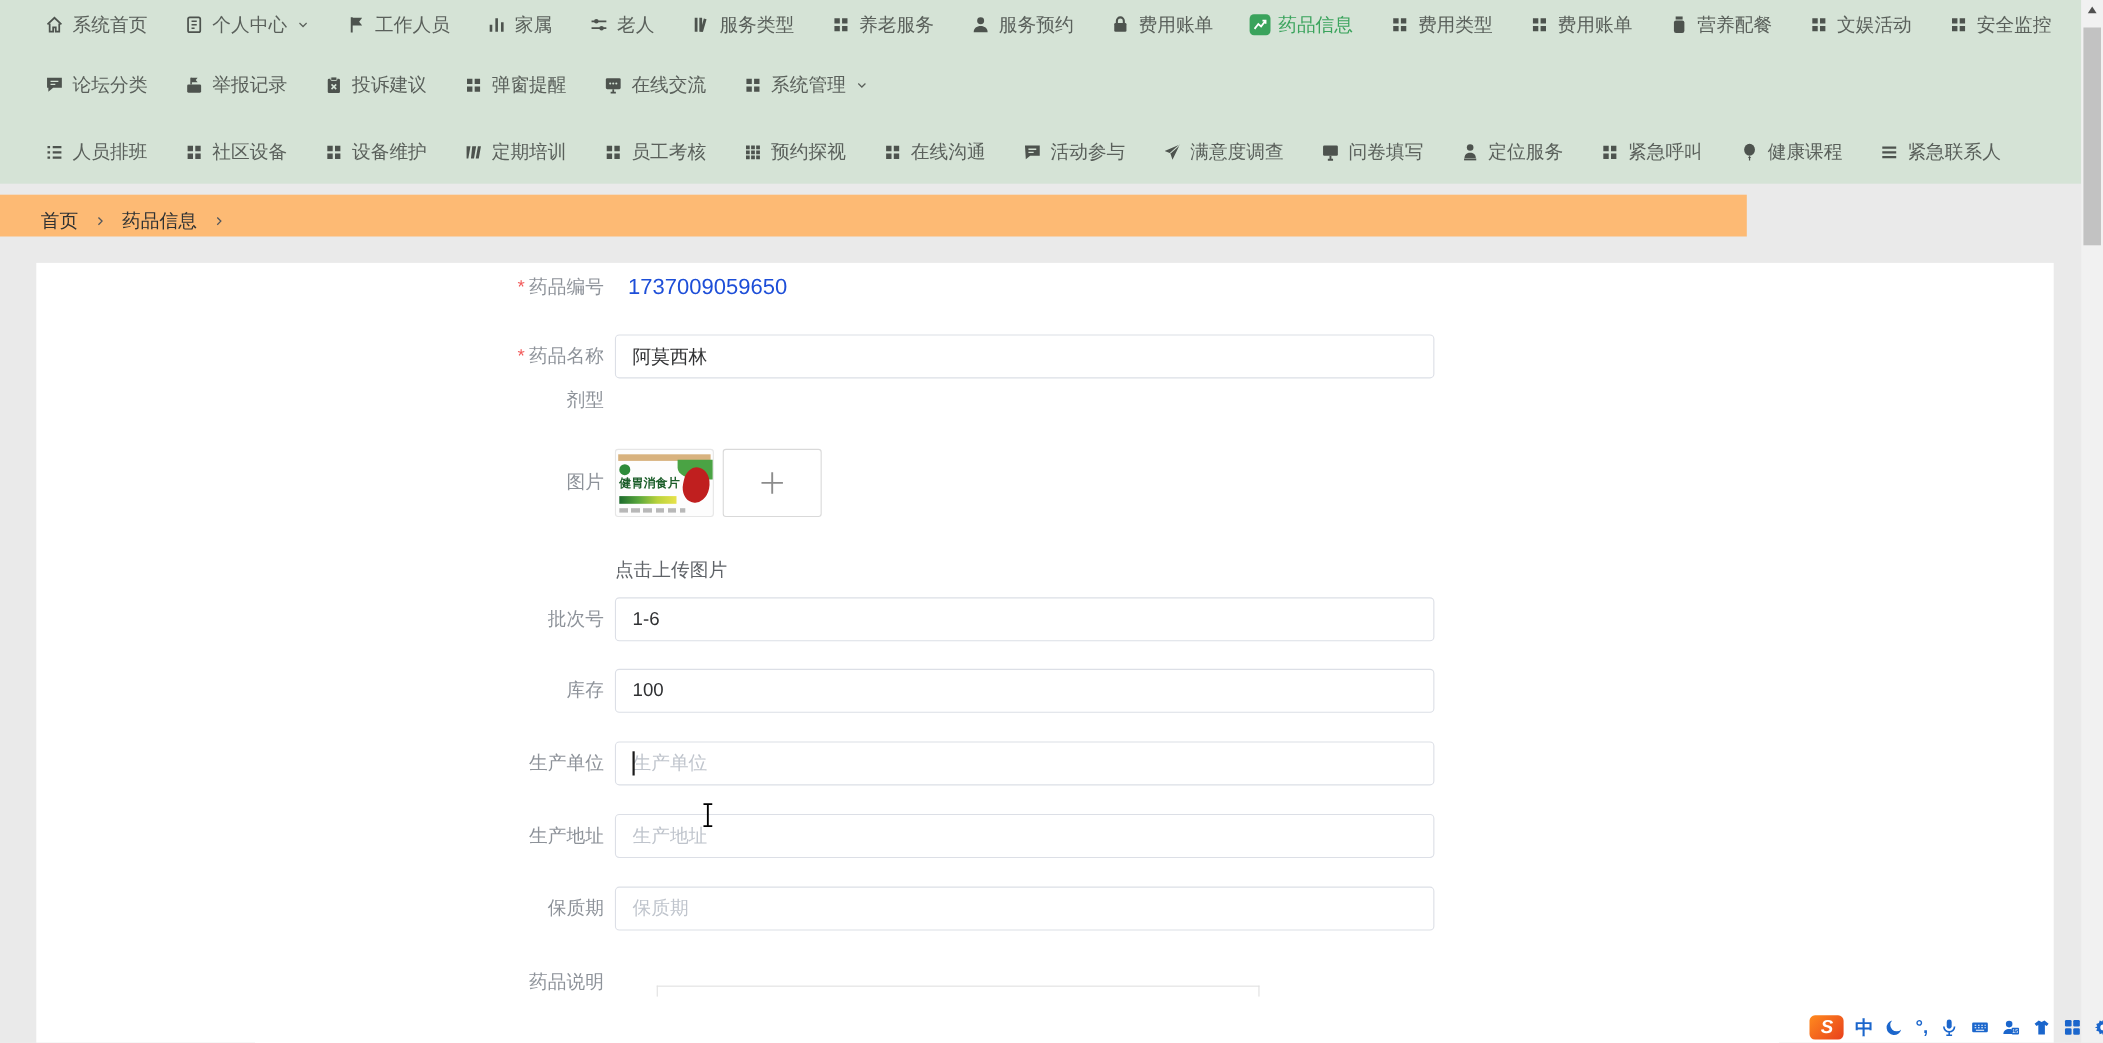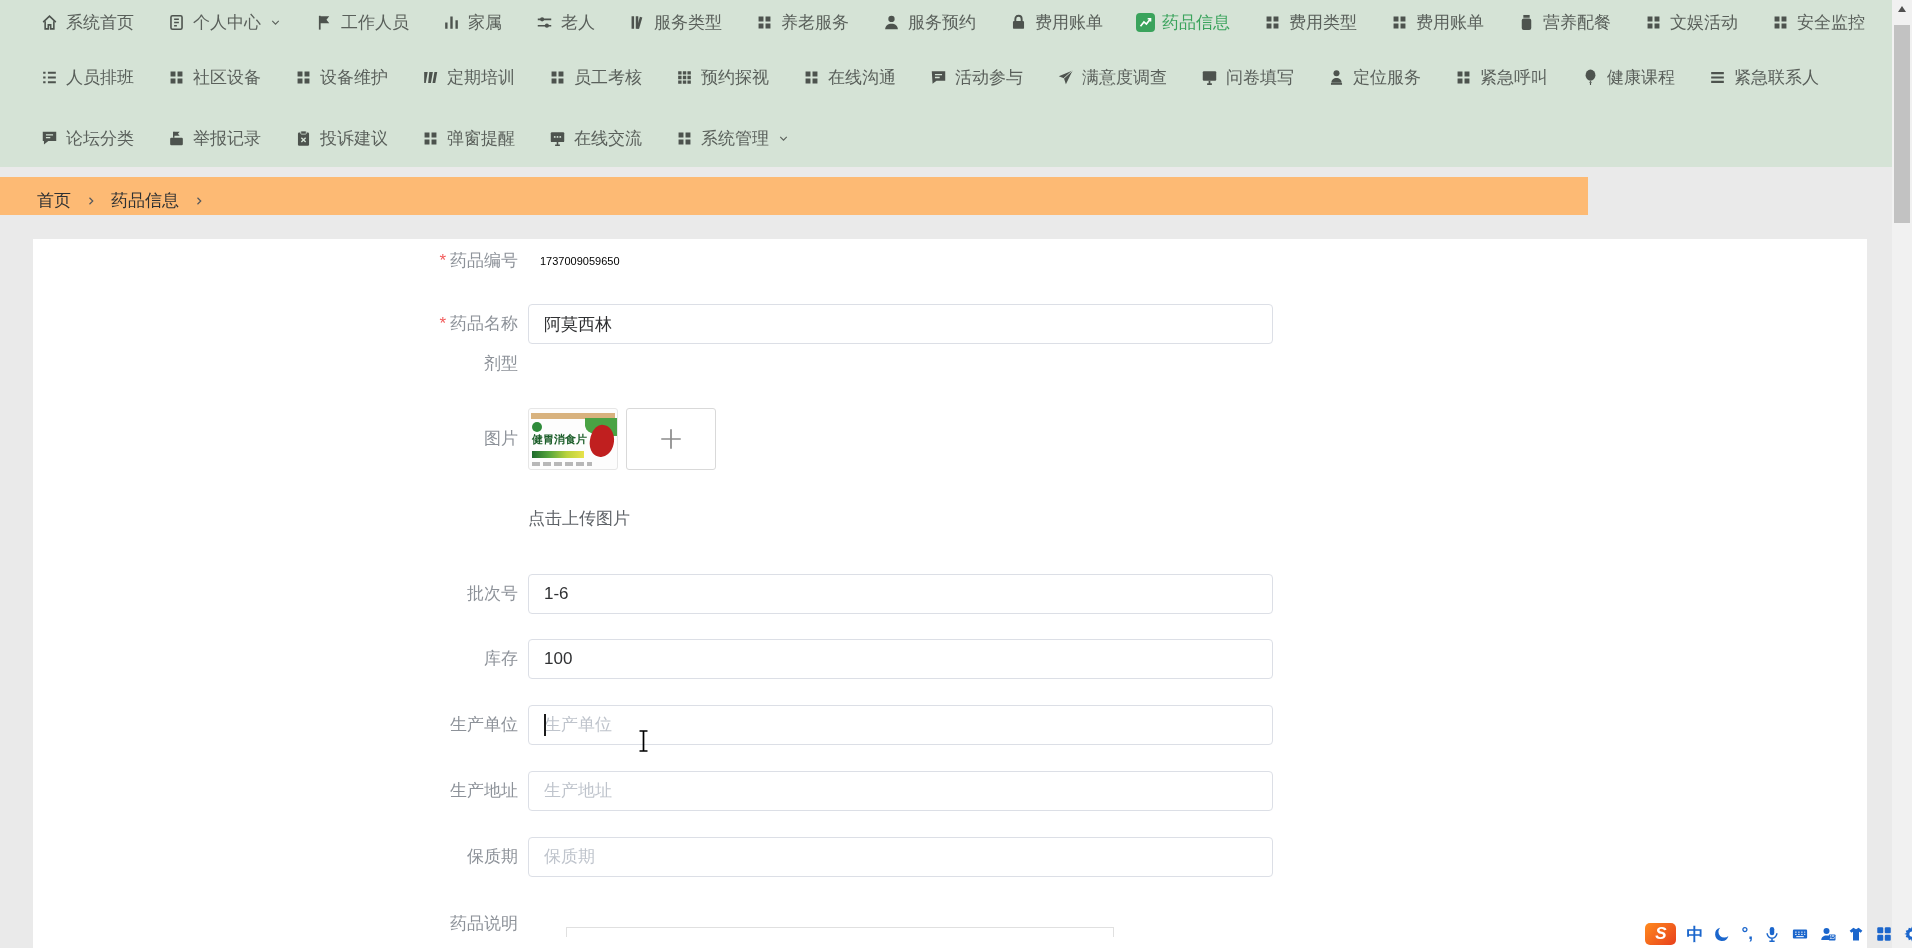--- a/index.html
+++ b/index.html
@@ -51,55 +51,55 @@
 
   
   .page {
     position: absolute; top: 215px; left: 0;
     width: 1892px; height: 733px; background: #eaeaea;
   }
   .card {
     position: absolute; top: 24px; left: 33px;
     width: 1834px; height: 709px; background: #ffffff;
   }
-  .form { padding-top: 11px; }
+  .form { padding-top: 11px; padding-left: 31px; }
   .frow { display: flex; align-items: flex-start; }
   .flabel {
     width: 485px; flex-shrink: 0; text-align: right;
     font-size: 17px; color: #8d9299; line-height: 40px;
   }
   .req { color: #f25a5a; margin-right: 4px; }
   .fctrl { margin-left: 10px; position: relative; }
 
   .f-input {
     width: 745px; height: 40px;
     border: 1px solid #dcdfe6; border-radius: 4px;
     padding: 0 15px; font-size: 17px; color: #303133;
     font-family: inherit; background: #fff; outline: none;
   }
   .f-input::placeholder { color: #bfc4cc; }
 
   .row-id .flabel, .row-id .id-value { line-height: 22px; }
-  .id-value { font-size: 11px; color: #000000; padding-left: 12px; }
+  .id-value { font-size: 20px; color: #1d4ed8; padding-left: 12px; }
 
   .f-select {
     width: 745px; height: 40px;
     border: 1px solid #dcdfe6; border-radius: 4px;
     padding: 0 12px 0 15px; font-size: 17px; color: #303133;
     background: #fff; display: flex; align-items: center;
     justify-content: space-between; cursor: pointer;
   }
   .select-caret { width: 16px; height: 16px; color: #b9bec6; }
   .select-caret svg { width: 100%; height: 100%; display: block; }
 
   .row-name    { margin-top: 32px; }
   .row-dosage  { }
   .row-image   { margin-top: 24px; }
   .row-tip     { margin-top: 38px; }
-  .row-batch   { margin-top: 44px; }
+  .row-batch   { margin-top: 13px; }
   .row-stock   { margin-top: 25px; }
   .row-manu    { margin-top: 26px; }
   .row-addr    { margin-top: 26px; }
   .row-shelf   { margin-top: 26px; }
   .row-desc    { margin-top: 36px; }
   .row-desc .flabel { line-height: 22px; }
 
   
   .img-wrap { display: flex; gap: 8px; align-items: flex-start; }
   .thumb {
@@ -306,141 +306,20 @@
       </div>
       <div class="nav-item">
         <span class="nav-icon">
           <svg viewBox="0 0 24 24">
             <path d="M4.5 4.5h6.2v6.2H4.5zM13.3 4.5h6.2v6.2h-6.2zM4.5 13.3h6.2v6.2H4.5zM13.3 13.3h6.2v6.2h-6.2z" fill="currentColor"></path>
           </svg>
         </span>
         <span>安全监控</span>
       </div>
     </div>
-  <div class="nav-row" id="nav-row-1">
-      <div class="nav-item">
-        <span class="nav-icon">
-          <svg viewBox="0 0 24 24">
-            <path d="M4 6h3M4 12h3M4 18h3M10 6h10M10 12h10M10 18h10" stroke="currentColor" stroke-width="2.6" fill="none"></path>
-          </svg>
-        </span>
-        <span>人员排班</span>
-      </div>
-      <div class="nav-item">
-        <span class="nav-icon">
-          <svg viewBox="0 0 24 24">
-            <path d="M4.5 4.5h6.2v6.2H4.5zM13.3 4.5h6.2v6.2h-6.2zM4.5 13.3h6.2v6.2H4.5zM13.3 13.3h6.2v6.2h-6.2z" fill="currentColor"></path>
-          </svg>
-        </span>
-        <span>社区设备</span>
-      </div>
-      <div class="nav-item">
-        <span class="nav-icon">
-          <svg viewBox="0 0 24 24">
-            <path d="M4.5 4.5h6.2v6.2H4.5zM13.3 4.5h6.2v6.2h-6.2zM4.5 13.3h6.2v6.2H4.5zM13.3 13.3h6.2v6.2h-6.2z" fill="currentColor"></path>
-          </svg>
-        </span>
-        <span>设备维护</span>
-      </div>
-      <div class="nav-item">
-        <span class="nav-icon">
-          <svg viewBox="0 0 24 24">
-            <path d="M4 5h4.5L6 19H4zM10.5 5H15l-2.5 14H9zM17 5h3.5L18 19h-3.5z" fill="currentColor"></path>
-          </svg>
-        </span>
-        <span>定期培训</span>
-      </div>
-      <div class="nav-item">
-        <span class="nav-icon">
-          <svg viewBox="0 0 24 24">
-            <path d="M4.5 4.5h6.2v6.2H4.5zM13.3 4.5h6.2v6.2h-6.2zM4.5 13.3h6.2v6.2H4.5zM13.3 13.3h6.2v6.2h-6.2z" fill="currentColor"></path>
-          </svg>
-        </span>
-        <span>员工考核</span>
-      </div>
-      <div class="nav-item">
-        <span class="nav-icon">
-          <svg viewBox="0 0 24 24">
-            <path d="M4 4h4.3v4.3H4zM9.9 4h4.3v4.3H9.9zM15.7 4H20v4.3h-4.3zM4 9.9h4.3v4.3H4zM9.9 9.9h4.3v4.3H9.9zM15.7 9.9H20v4.3h-4.3zM4 15.7h4.3V20H4zM9.9 15.7h4.3V20H9.9zM15.7 15.7H20V20h-4.3z" fill="currentColor"></path>
-          </svg>
-        </span>
-        <span>预约探视</span>
-      </div>
-      <div class="nav-item">
-        <span class="nav-icon">
-          <svg viewBox="0 0 24 24">
-            <path d="M4.5 4.5h6.2v6.2H4.5zM13.3 4.5h6.2v6.2h-6.2zM4.5 13.3h6.2v6.2H4.5zM13.3 13.3h6.2v6.2h-6.2z" fill="currentColor"></path>
-          </svg>
-        </span>
-        <span>在线沟通</span>
-      </div>
-      <div class="nav-item">
-        <span class="nav-icon">
-          <svg viewBox="0 0 24 24">
-            <path d="M3.5 4h17v12h-11L4.5 20z" fill="currentColor"></path>
-            <path d="M7.5 8.5h9M7.5 12h6" stroke="#d5e3d6" stroke-width="1.6" fill="none"></path>
-          </svg>
-        </span>
-        <span>活动参与</span>
-      </div>
-      <div class="nav-item">
-        <span class="nav-icon">
-          <svg viewBox="0 0 24 24">
-            <path d="M21 3 3.5 10.5l6.5 2.5 2.5 7.5z" fill="currentColor"></path>
-            <path d="M21 3 10 13" stroke="#d5e3d6" stroke-width="1.2" fill="none"></path>
-          </svg>
-        </span>
-        <span>满意度调查</span>
-      </div>
-      <div class="nav-item">
-        <span class="nav-icon">
-          <svg viewBox="0 0 24 24">
-            <rect x="3.5" y="4" width="17" height="12" rx="1.5" fill="currentColor"></rect>
-            <path d="M9 20.5h6M12 16v4.5" stroke="currentColor" stroke-width="2.2" fill="none"></path>
-          </svg>
-        </span>
-        <span>问卷填写</span>
-      </div>
-      <div class="nav-item">
-        <span class="nav-icon">
-          <svg viewBox="0 0 24 24">
-            <circle cx="12" cy="6.5" r="3.8" fill="currentColor"></circle>
-            <path d="M5.5 18.5c0-3.8 3-6 6.5-6s6.5 2.2 6.5 6z" fill="currentColor"></path>
-            <rect x="5" y="19" width="14" height="2.2" fill="currentColor"></rect>
-          </svg>
-        </span>
-        <span>定位服务</span>
-      </div>
-      <div class="nav-item">
-        <span class="nav-icon">
-          <svg viewBox="0 0 24 24">
-            <path d="M4.5 4.5h6.2v6.2H4.5zM13.3 4.5h6.2v6.2h-6.2zM4.5 13.3h6.2v6.2H4.5zM13.3 13.3h6.2v6.2h-6.2z" fill="currentColor"></path>
-          </svg>
-        </span>
-        <span>紧急呼叫</span>
-      </div>
-      <div class="nav-item">
-        <span class="nav-icon">
-          <svg viewBox="0 0 24 24">
-            <ellipse cx="12" cy="9" rx="6.2" ry="7" fill="currentColor"></ellipse>
-            <path d="M12 16l-1.8 2.6h3.6z" fill="currentColor"></path>
-            <path d="M12 18.5v3" stroke="currentColor" stroke-width="1.4" fill="none"></path>
-          </svg>
-        </span>
-        <span>健康课程</span>
-      </div>
-      <div class="nav-item">
-        <span class="nav-icon">
-          <svg viewBox="0 0 24 24">
-            <path d="M4 6.5h16M4 12h16M4 17.5h16" stroke="currentColor" stroke-width="2.6" fill="none"></path>
-          </svg>
-        </span>
-        <span>紧急联系人</span>
-      </div>
-    </div>
   <div class="nav-row" id="nav-row-2">
       <div class="nav-item">
         <span class="nav-icon">
           <svg viewBox="0 0 24 24">
             <path d="M3.5 3.5h17V15h-10L5 19.5V15H3.5z" fill="currentColor"></path>
             <path d="M7.5 7.5h9M7.5 11h5.5" stroke="#d5e3d6" stroke-width="1.6" fill="none"></path>
           </svg>
         </span>
         <span>论坛分类</span>
       </div>
@@ -489,20 +368,141 @@
           <svg viewBox="0 0 24 24">
             <path d="M4.5 4.5h6.2v6.2H4.5zM13.3 4.5h6.2v6.2h-6.2zM4.5 13.3h6.2v6.2H4.5zM13.3 13.3h6.2v6.2h-6.2z" fill="currentColor"></path>
           </svg>
         </span>
         <span>系统管理</span>
         <span class="nav-chevron">
           <svg viewBox="0 0 24 24">
             <path d="M6 9l6 6 6-6" fill="none" stroke="currentColor" stroke-width="2"></path>
           </svg>
         </span>
+      </div>
+    </div>
+  <div class="nav-row" id="nav-row-1">
+      <div class="nav-item">
+        <span class="nav-icon">
+          <svg viewBox="0 0 24 24">
+            <path d="M4 6h3M4 12h3M4 18h3M10 6h10M10 12h10M10 18h10" stroke="currentColor" stroke-width="2.6" fill="none"></path>
+          </svg>
+        </span>
+        <span>人员排班</span>
+      </div>
+      <div class="nav-item">
+        <span class="nav-icon">
+          <svg viewBox="0 0 24 24">
+            <path d="M4.5 4.5h6.2v6.2H4.5zM13.3 4.5h6.2v6.2h-6.2zM4.5 13.3h6.2v6.2H4.5zM13.3 13.3h6.2v6.2h-6.2z" fill="currentColor"></path>
+          </svg>
+        </span>
+        <span>社区设备</span>
+      </div>
+      <div class="nav-item">
+        <span class="nav-icon">
+          <svg viewBox="0 0 24 24">
+            <path d="M4.5 4.5h6.2v6.2H4.5zM13.3 4.5h6.2v6.2h-6.2zM4.5 13.3h6.2v6.2H4.5zM13.3 13.3h6.2v6.2h-6.2z" fill="currentColor"></path>
+          </svg>
+        </span>
+        <span>设备维护</span>
+      </div>
+      <div class="nav-item">
+        <span class="nav-icon">
+          <svg viewBox="0 0 24 24">
+            <path d="M4 5h4.5L6 19H4zM10.5 5H15l-2.5 14H9zM17 5h3.5L18 19h-3.5z" fill="currentColor"></path>
+          </svg>
+        </span>
+        <span>定期培训</span>
+      </div>
+      <div class="nav-item">
+        <span class="nav-icon">
+          <svg viewBox="0 0 24 24">
+            <path d="M4.5 4.5h6.2v6.2H4.5zM13.3 4.5h6.2v6.2h-6.2zM4.5 13.3h6.2v6.2H4.5zM13.3 13.3h6.2v6.2h-6.2z" fill="currentColor"></path>
+          </svg>
+        </span>
+        <span>员工考核</span>
+      </div>
+      <div class="nav-item">
+        <span class="nav-icon">
+          <svg viewBox="0 0 24 24">
+            <path d="M4 4h4.3v4.3H4zM9.9 4h4.3v4.3H9.9zM15.7 4H20v4.3h-4.3zM4 9.9h4.3v4.3H4zM9.9 9.9h4.3v4.3H9.9zM15.7 9.9H20v4.3h-4.3zM4 15.7h4.3V20H4zM9.9 15.7h4.3V20H9.9zM15.7 15.7H20V20h-4.3z" fill="currentColor"></path>
+          </svg>
+        </span>
+        <span>预约探视</span>
+      </div>
+      <div class="nav-item">
+        <span class="nav-icon">
+          <svg viewBox="0 0 24 24">
+            <path d="M4.5 4.5h6.2v6.2H4.5zM13.3 4.5h6.2v6.2h-6.2zM4.5 13.3h6.2v6.2H4.5zM13.3 13.3h6.2v6.2h-6.2z" fill="currentColor"></path>
+          </svg>
+        </span>
+        <span>在线沟通</span>
+      </div>
+      <div class="nav-item">
+        <span class="nav-icon">
+          <svg viewBox="0 0 24 24">
+            <path d="M3.5 4h17v12h-11L4.5 20z" fill="currentColor"></path>
+            <path d="M7.5 8.5h9M7.5 12h6" stroke="#d5e3d6" stroke-width="1.6" fill="none"></path>
+          </svg>
+        </span>
+        <span>活动参与</span>
+      </div>
+      <div class="nav-item">
+        <span class="nav-icon">
+          <svg viewBox="0 0 24 24">
+            <path d="M21 3 3.5 10.5l6.5 2.5 2.5 7.5z" fill="currentColor"></path>
+            <path d="M21 3 10 13" stroke="#d5e3d6" stroke-width="1.2" fill="none"></path>
+          </svg>
+        </span>
+        <span>满意度调查</span>
+      </div>
+      <div class="nav-item">
+        <span class="nav-icon">
+          <svg viewBox="0 0 24 24">
+            <rect x="3.5" y="4" width="17" height="12" rx="1.5" fill="currentColor"></rect>
+            <path d="M9 20.5h6M12 16v4.5" stroke="currentColor" stroke-width="2.2" fill="none"></path>
+          </svg>
+        </span>
+        <span>问卷填写</span>
+      </div>
+      <div class="nav-item">
+        <span class="nav-icon">
+          <svg viewBox="0 0 24 24">
+            <circle cx="12" cy="6.5" r="3.8" fill="currentColor"></circle>
+            <path d="M5.5 18.5c0-3.8 3-6 6.5-6s6.5 2.2 6.5 6z" fill="currentColor"></path>
+            <rect x="5" y="19" width="14" height="2.2" fill="currentColor"></rect>
+          </svg>
+        </span>
+        <span>定位服务</span>
+      </div>
+      <div class="nav-item">
+        <span class="nav-icon">
+          <svg viewBox="0 0 24 24">
+            <path d="M4.5 4.5h6.2v6.2H4.5zM13.3 4.5h6.2v6.2h-6.2zM4.5 13.3h6.2v6.2H4.5zM13.3 13.3h6.2v6.2h-6.2z" fill="currentColor"></path>
+          </svg>
+        </span>
+        <span>紧急呼叫</span>
+      </div>
+      <div class="nav-item">
+        <span class="nav-icon">
+          <svg viewBox="0 0 24 24">
+            <ellipse cx="12" cy="9" rx="6.2" ry="7" fill="currentColor"></ellipse>
+            <path d="M12 16l-1.8 2.6h3.6z" fill="currentColor"></path>
+            <path d="M12 18.5v3" stroke="currentColor" stroke-width="1.4" fill="none"></path>
+          </svg>
+        </span>
+        <span>健康课程</span>
+      </div>
+      <div class="nav-item">
+        <span class="nav-icon">
+          <svg viewBox="0 0 24 24">
+            <path d="M4 6.5h16M4 12h16M4 17.5h16" stroke="currentColor" stroke-width="2.6" fill="none"></path>
+          </svg>
+        </span>
+        <span>紧急联系人</span>
       </div>
     </div>
 </nav>
 
 <div class="breadcrumb-bar">
   <span class="bc-link">首页</span>
   <span class="bc-sep">
       <svg viewBox="0 0 24 24">
         <path d="M9 5.5l6.5 6.5L9 18.5" fill="none" stroke="currentColor" stroke-width="2.4"></path>
       </svg>

